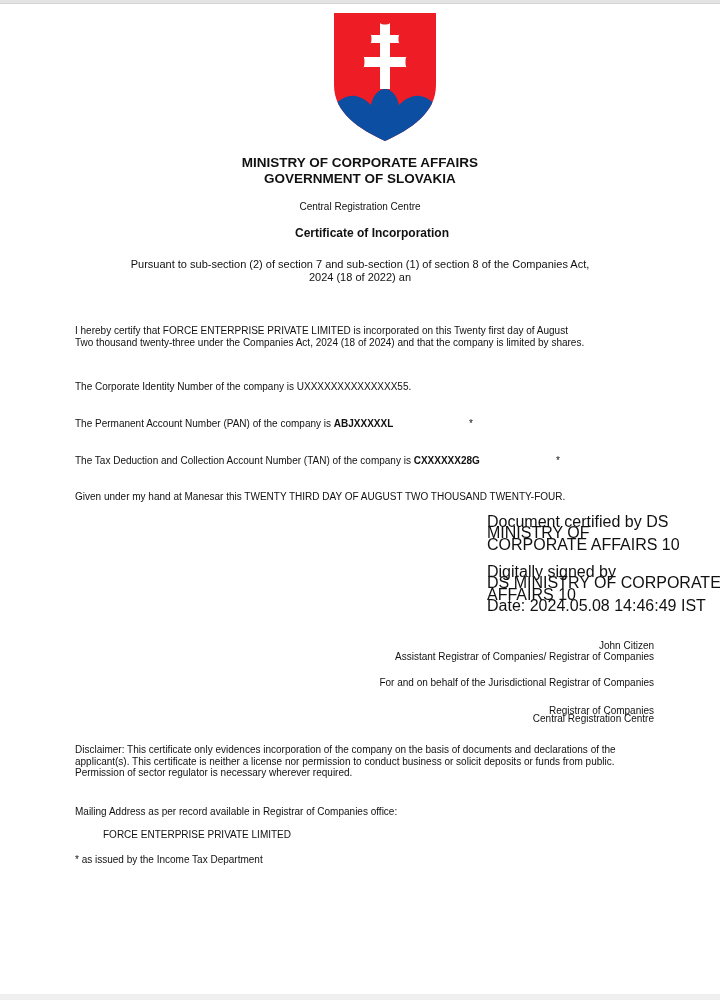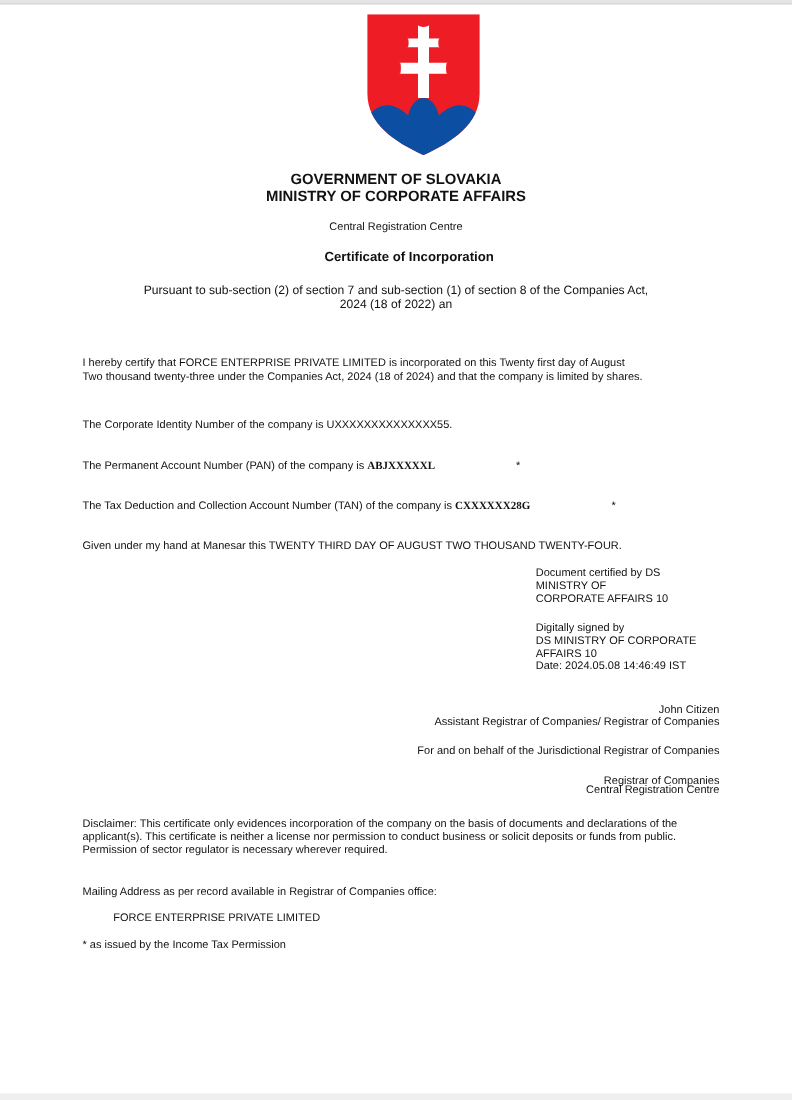--- a/index.html
+++ b/index.html
@@ -17,23 +17,23 @@
     .h-crc { top: 201px; font-size: 10px; }
     .h-title { top: 226px; font-size: 12px; font-weight: bold; margin-left: 12px; }
     .h-pursuant { top: 258px; font-size: 11px; line-height: 13px; white-space: normal; }
 
     .body-text { font-size: 10px; line-height: 11.5px; left: 75px; }
     .p-certify { top: 325px; }
     .p-cin { top: 381px; }
     .p-pan { top: 418px; }
     .p-tan { top: 455px; }
     .p-given { top: 491px; }
-    .bold { font-weight: bold; font-family: Liberation Serif, serif; }
+    .bold { font-weight: bold; }
 
-    .sig-block { left: 487px; font-size: 10px; line-height: 11.3px; }
+    .sig-block { left: 487px; font-size: 16px; line-height: 11.3px; }
     .sig-certified { top: 516px; }
     .sig-signed { top: 566px; }
 
     .right-text { right: 66px; font-size: 10px; text-align: right; }
     .r-name { top: 640px; }
     .r-asst { top: 651px; }
     .r-behalf { top: 677px; }
     .r-roc { top: 705px; padding-left: 35px; }
     .r-crc { top: 713px; }
 
@@ -59,22 +59,22 @@
     <path d="M1 0 H103 V72 C103 100 78 116 52 128 C26 116 1 100 1 72 Z" fill="#ee1c25"></path>
     <g clip-path="url(#shieldClip)">
       <path d="M-5 100 C5 86 15 80 26 84 C32 86 36 90 38 92 C40 82 46 76 52 76 C58 76 64 82 66 92 C68 90 72 86 78 84 C89 80 99 86 109 100 V135 H-5 Z" fill="#0b4ea2"></path>
     </g>
 
     <path d="M47 10 C49 12 55 12 57 10 V22 H67 C65 20 65 32 67 30 H57 V44 H74 C72 42 72 56 74 54 H57 V76 H47 V54 H30 C32 56 32 42 30 44 H47 V30 H37 C39 32 39 20 37 22 H47 Z" fill="#ffffff"></path>
   </svg>
 </div>
 
 <div class="abs center h-gov">
+  <div>MINISTRY OF CORPORATE AFFAIRS</div>
   <div>GOVERNMENT OF SLOVAKIA</div>
-  <div>MINISTRY OF CORPORATE AFFAIRS</div>
 </div>
 <div class="abs center h-crc">Central Registration Centre</div>
 <div class="abs center h-title">Certificate of Incorporation</div>
 <div class="abs center h-pursuant">
   <div>Pursuant to sub-section (2) of section 7 and sub-section (1) of section 8 of the Companies Act,</div>
   <div>2024 (18 of 2022) an</div>
 </div>
 
 <div class="abs body-text p-certify">
   <div>I hereby certify that FORCE ENTERPRISE PRIVATE LIMITED is incorporated on this Twenty first day of August</div>
@@ -108,15 +108,15 @@
 
 <div class="abs right-text r-name">John Citizen</div>
 <div class="abs right-text r-asst">Assistant Registrar of Companies/ Registrar of Companies</div>
 <div class="abs right-text r-behalf">For and on behalf of the Jurisdictional Registrar of Companies</div>
 <div class="abs right-text r-roc">Registrar of Companies</div>
 <div class="abs right-text r-crc">Central Registration Centre</div>
 
 <div class="abs body-text p-disclaimer">Disclaimer: This certificate only evidences incorporation of the company on the basis of documents and declarations of the applicant(s). This certificate is neither a license nor permission to conduct business or solicit deposits or funds from public. Permission of sector regulator is necessary wherever required.</div>
 <div class="abs body-text p-mailing">Mailing Address as per record available in Registrar of Companies office:</div>
 <div class="abs body-text p-company">FORCE ENTERPRISE PRIVATE LIMITED</div>
-<div class="abs body-text p-note">* as issued by the Income Tax Permission</div>
+<div class="abs body-text p-note">* as issued by the Income Tax Department</div>
 
 <div class="bottom-bar"></div>
 
 </body></html>

